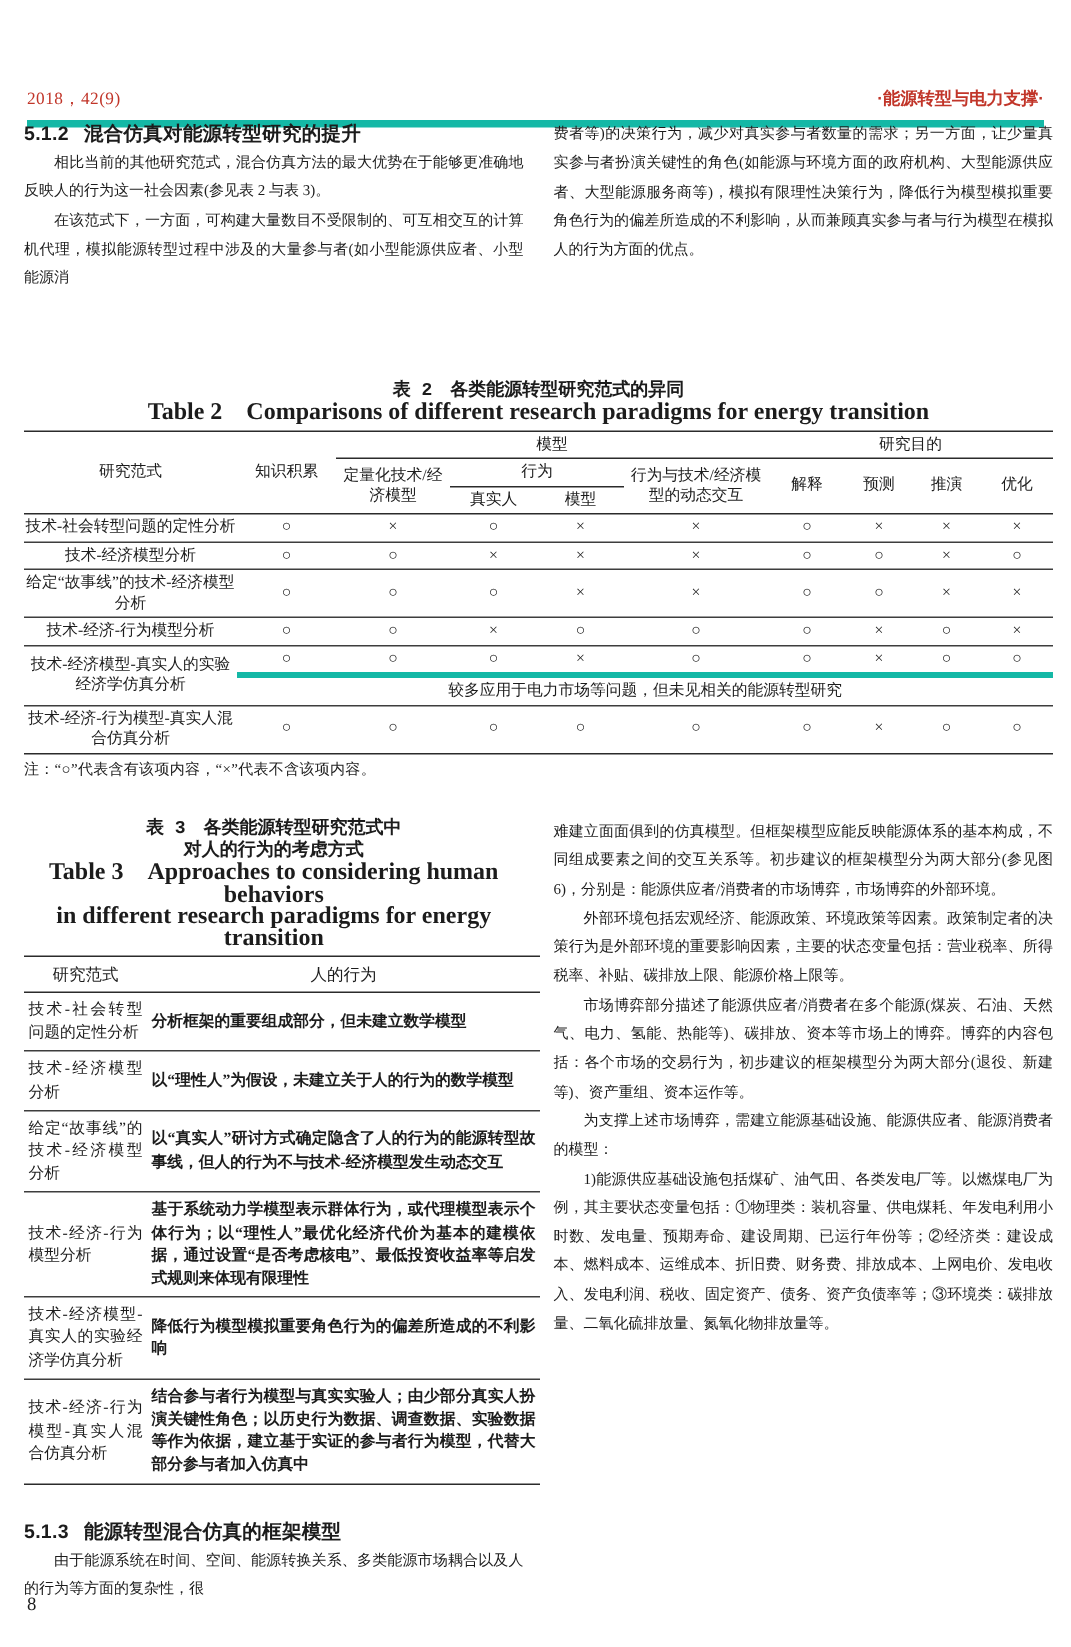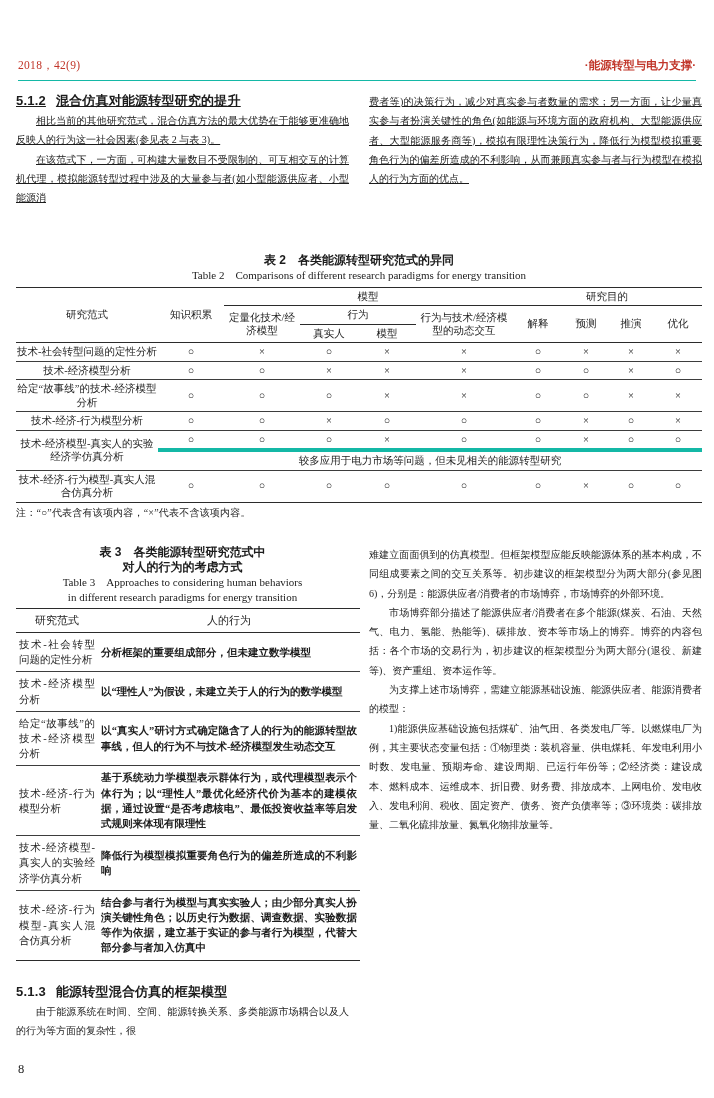--- a/index.html
+++ b/index.html
@@ -5,21 +5,21 @@
   html,body{margin:0;padding:0;}
   body{
     width:714px;height:1098px;position:relative;background:#ffffff;
     font-family:"Liberation Serif","DejaVu Serif",serif;
     color:#1c1c1c;overflow:hidden;
   }
   
   .page-head{
     position:absolute;top:58px;left:18px;right:18px;
     display:flex;justify-content:space-between;align-items:flex-end;
-    border-bottom:1px solid #14b8a6;padding-bottom:7px;gap:16px;
+    border-bottom:5px solid #14b8a6;padding-bottom:7px;gap:16px;
   }
   .issue{font-size:11.5px;color:#c13529;letter-spacing:.3px;}
   .col-title{font-size:11.5px;color:#c13529;font-weight:bold;
     font-family:"Liberation Sans","DejaVu Sans",sans-serif;}
   
   .abs{position:absolute;}
   .twocol{display:flex;gap:20px;}
   .col{width:333px;}
   p.body{
     margin:0;font-size:10px;line-height:19.3px;text-align:justify;
@@ -28,24 +28,24 @@
   p.body.noindent{text-indent:0;}
   h3.sec{
     margin:0 0 1px 0;font-size:13px;font-weight:bold;
     font-family:"Liberation Sans","DejaVu Sans",sans-serif;
     letter-spacing:.2px;
   }
   h3.sec .num{margin-right:10px;}
   
   .cap-cn{
     text-align:center;font-weight:bold;font-size:12px;line-height:15px;
-    font-family:Liberation Sans, sans-serif;margin:0;
+    font-family:Liberation Mono, monospace;margin:0;
   }
   .cap-en{
-    text-align:center;font-weight:normal;font-size:11px;line-height:14.5px;
+    text-align:center;font-weight:bold;font-size:16px;line-height:14.5px;
     font-family:"Liberation Serif","DejaVu Serif",serif;margin:0 0 4px 0;
   }
   
   table{border-collapse:collapse;table-layout:fixed;}
   #table2{width:686px;border-top:1.5px solid #2b2b2b;border-bottom:1.5px solid #2b2b2b;}
   #table2 th,#table2 td{
     font-weight:normal;font-size:10.5px;line-height:13.5px;
     text-align:center;vertical-align:middle;padding:2px 1px;word-break:break-all;
   }
   #table2 thead{border-bottom:1px solid #2b2b2b;}
@@ -68,21 +68,21 @@
   .pageno{position:absolute;left:18px;top:1062px;font-size:12.5px;}
 </style>
 </head>
 <body>
 
 <div class="page-head">
   <span class="issue">2018，42(9)</span>
   <span class="col-title">·能源转型与电力支撑·</span>
 </div>
 
-<div class="abs twocol" style="top:92px;left:16px;width:686px;text-decoration:underline;">
+<div class="abs twocol" style="top:80px;left:16px;width:686px;">
   <div class="col">
     <h3 class="sec">
       <span class="num">5.1.2</span><span>混合仿真对能源转型研究的提升</span>
     </h3>
     <p class="body">相比当前的其他研究范式，混合仿真方法的最大优势在于能够更准确地反映人的行为这一社会因素(参见表 2 与表 3)。</p>
     <p class="body">在该范式下，一方面，可构建大量数目不受限制的、可互相交互的计算机代理，模拟能源转型过程中涉及的大量参与者(如小型能源供应者、小型能源消</p>
   </div>
   <div class="col">
     <p class="body noindent">费者等)的决策行为，减少对真实参与者数量的需求；另一方面，让少量真实参与者扮演关键性的角色(如能源与环境方面的政府机构、大型能源供应者、大型能源服务商等)，模拟有限理性决策行为，降低行为模型模拟重要角色行为的偏差所造成的不利影响，从而兼顾真实参与者与行为模型在模拟人的行为方面的优点。</p>
   </div>
@@ -250,19 +250,20 @@
           </tr>
         </tbody>
     </table>
     <h3 class="sec" style="margin-top:22px;">
       <span class="num">5.1.3</span><span>能源转型混合仿真的框架模型</span>
     </h3>
     <p class="body">由于能源系统在时间、空间、能源转换关系、多类能源市场耦合以及人的行为等方面的复杂性，很</p>
   </div>
   <div class="col">
     <p class="body noindent">难建立面面俱到的仿真模型。但框架模型应能反映能源体系的基本构成，不同组成要素之间的交互关系等。初步建议的框架模型分为两大部分(参见图 6)，分别是：能源供应者/消费者的市场博弈，市场博弈的外部环境。</p>
+    <p class="body">外部环境包括宏观经济、能源政策、环境政策等因素。政策制定者的决策行为是外部环境的重要影响因素，主要的状态变量包括：营业税率、所得税率、补贴、碳排放上限、能源价格上限等。</p>
     <p class="body">市场博弈部分描述了能源供应者/消费者在多个能源(煤炭、石油、天然气、电力、氢能、热能等)、碳排放、资本等市场上的博弈。博弈的内容包括：各个市场的交易行为，初步建议的框架模型分为两大部分(退役、新建等)、资产重组、资本运作等。</p>
     <p class="body">为支撑上述市场博弈，需建立能源基础设施、能源供应者、能源消费者的模型：</p>
     <p class="body">1)能源供应基础设施包括煤矿、油气田、各类发电厂等。以燃煤电厂为例，其主要状态变量包括：①物理类：装机容量、供电煤耗、年发电利用小时数、发电量、预期寿命、建设周期、已运行年份等；②经济类：建设成本、燃料成本、运维成本、折旧费、财务费、排放成本、上网电价、发电收入、发电利润、税收、固定资产、债务、资产负债率等；③环境类：碳排放量、二氧化硫排放量、氮氧化物排放量等。</p>
   </div>
 </div>
 
 <div class="pageno">8</div>
 
 </body></html>

